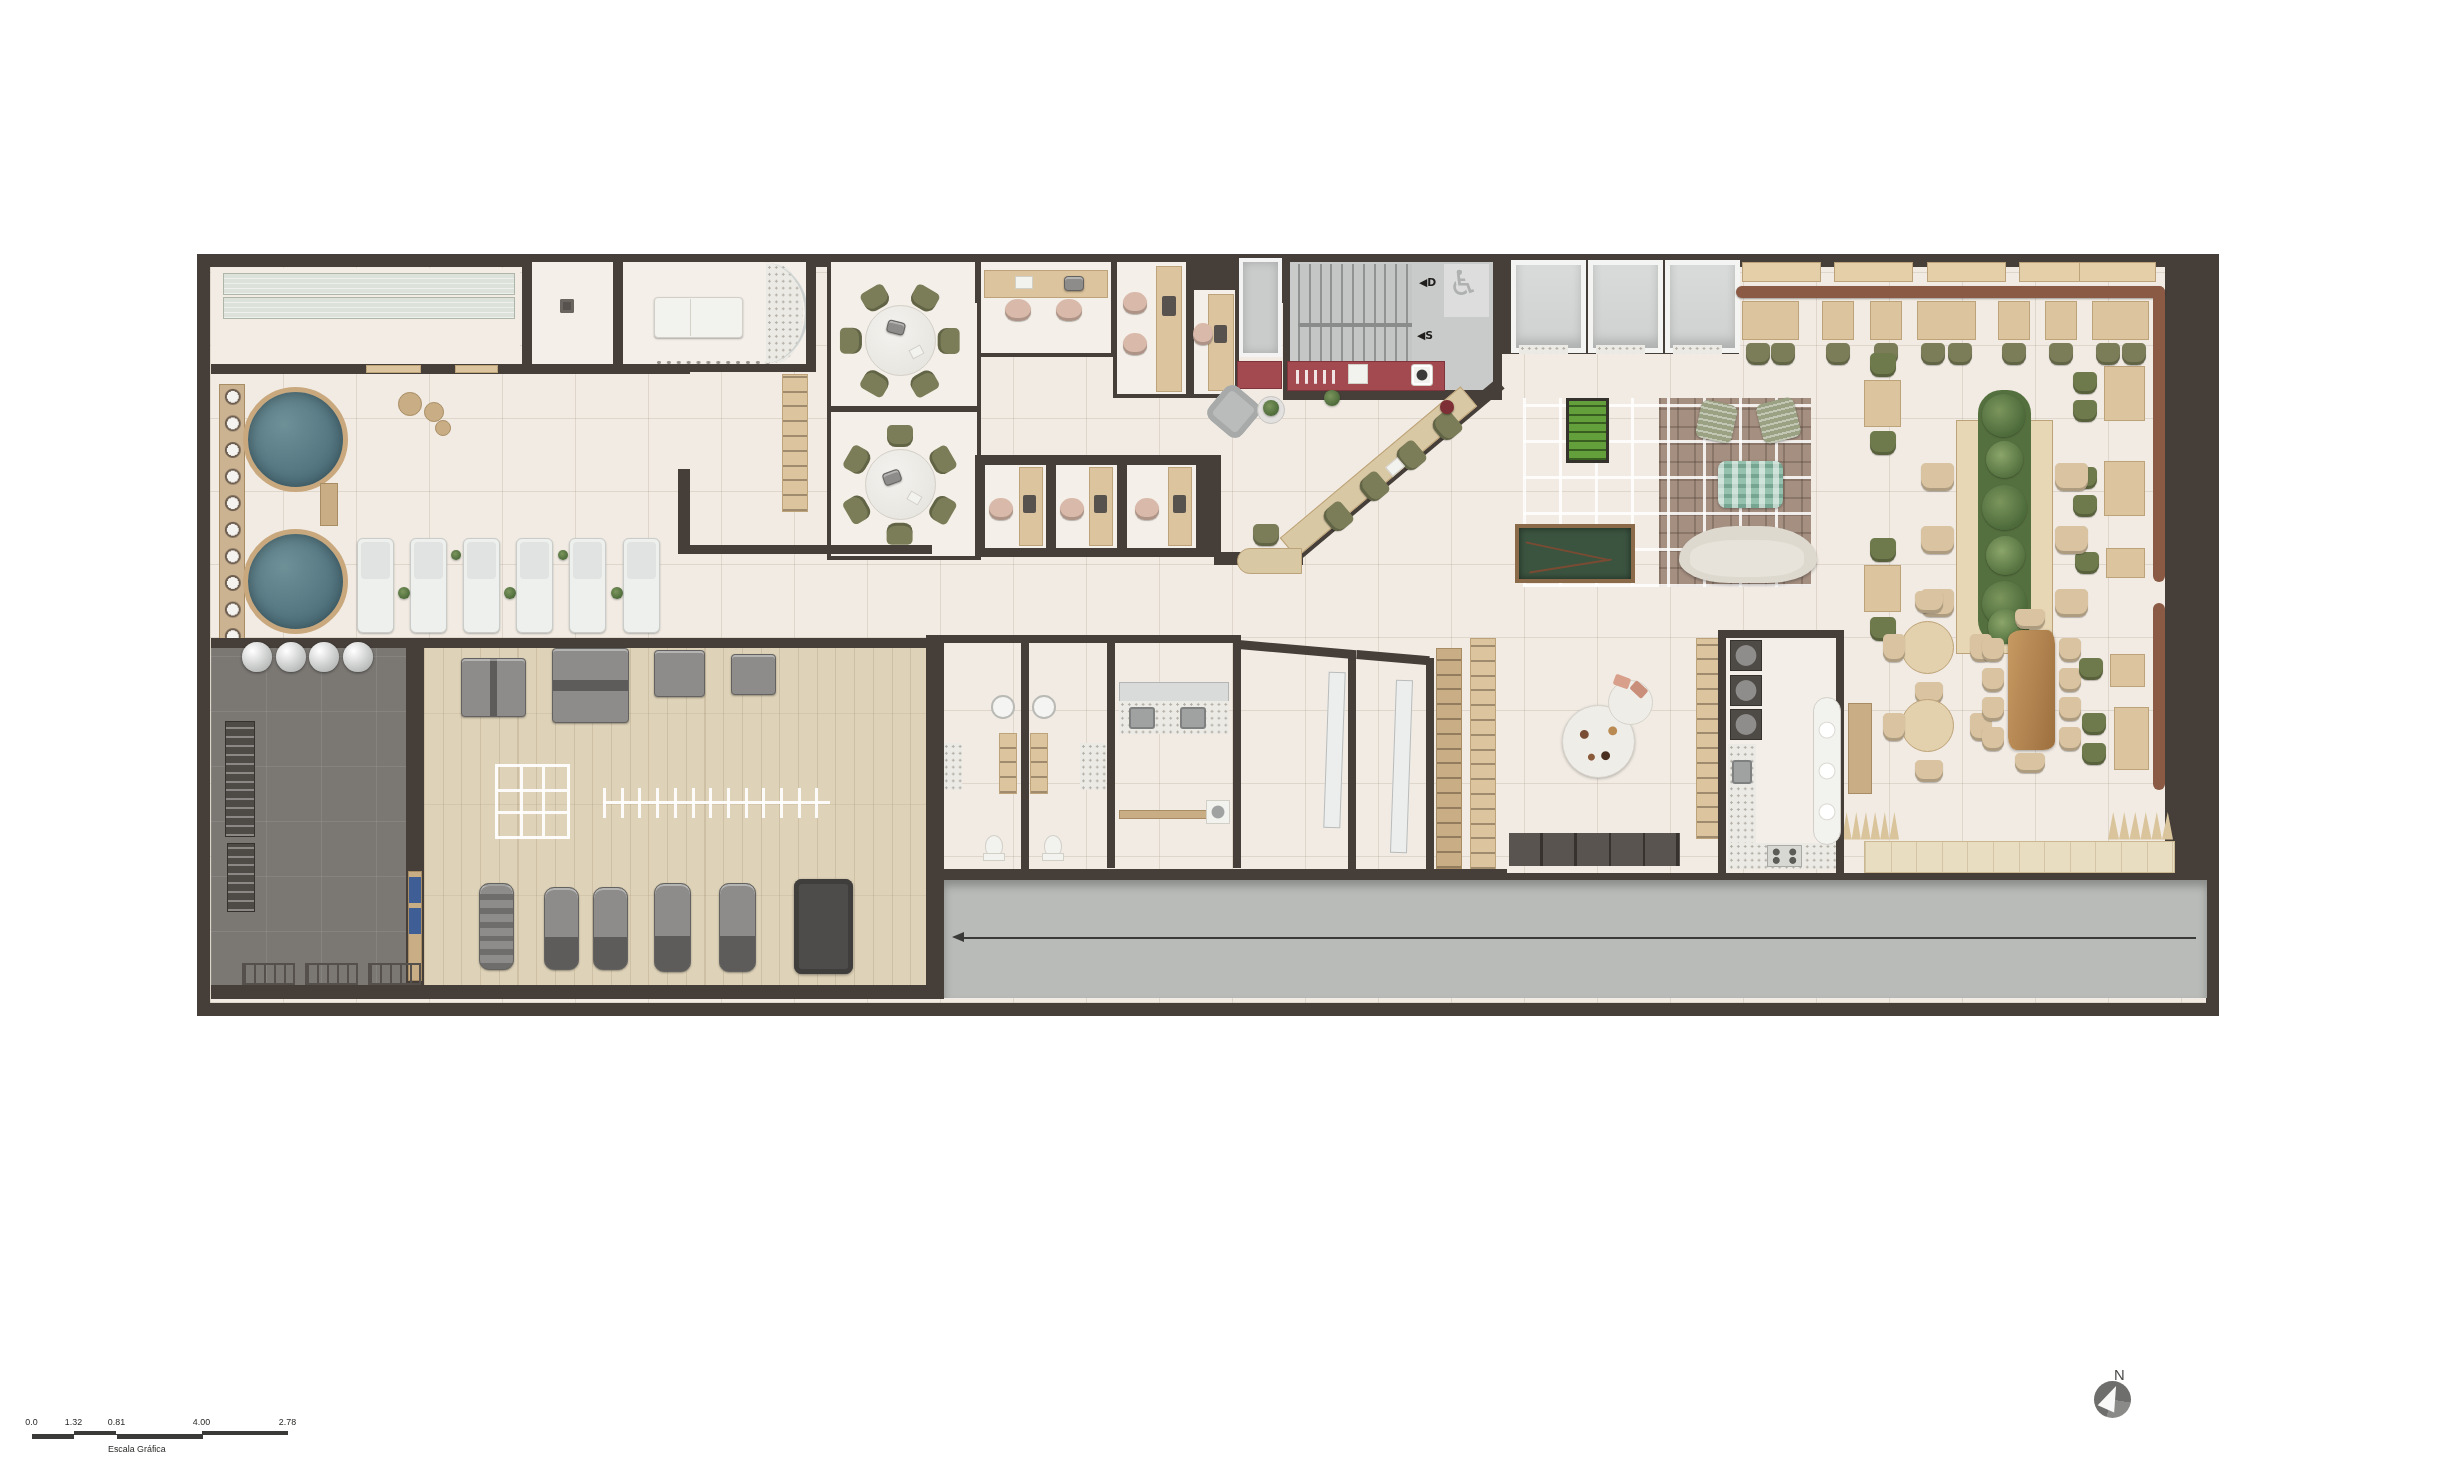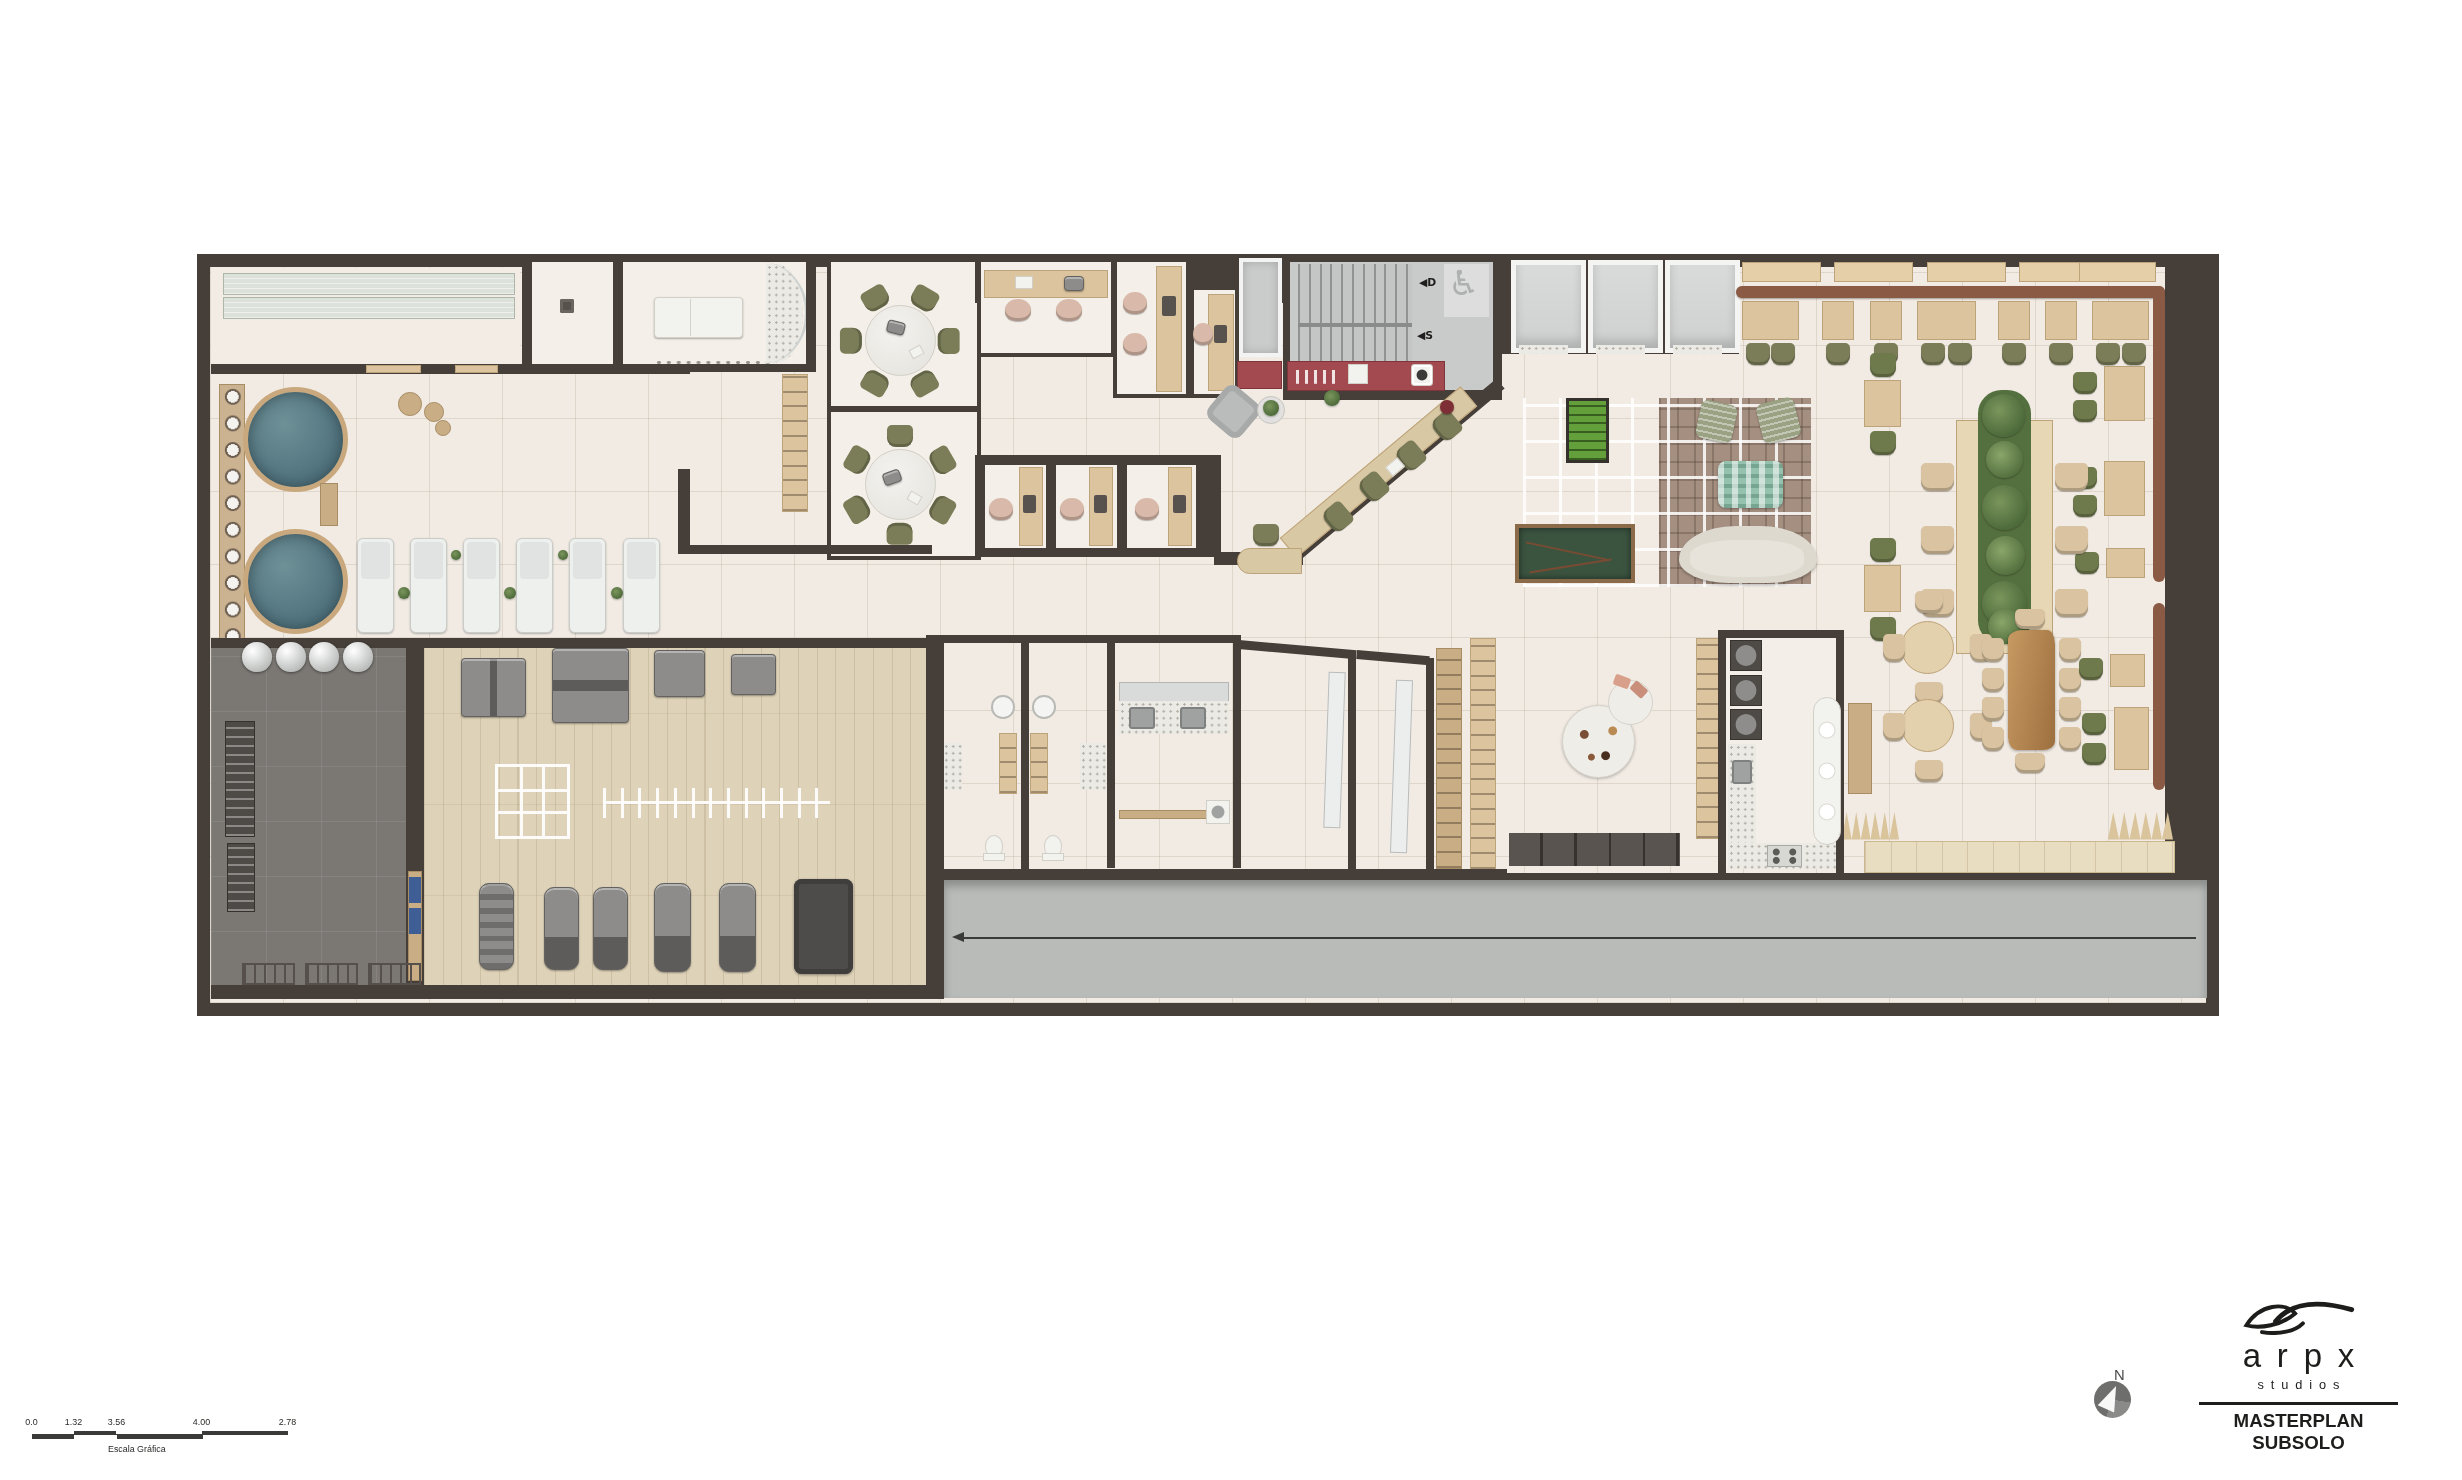--- a/index.html
+++ b/index.html
@@ -392,37 +392,26 @@
   <div class="wall" style="left:944px;top:873px;width:1263px;height:6.9px;"></div>
 
   <div class="a" style="left:31.5px;top:1422px;width:256px;height:29.6px;">
     <div class="a" style="left:0;top:11.8px;width:256px;height:1px;background:#3a3a38;"></div>
     <div class="seg" style="left:0;top:12.8px;width:42px;"></div>
     <div class="seg" style="left:42px;top:8.9px;width:42px;"></div>
     <div class="seg" style="left:85px;top:12.8px;width:86px;"></div>
     <div class="seg" style="left:170px;top:8.9px;width:86px;"></div>
     <span class="scale-lab" style="left:0;top:-4.9px;">0.0</span>
     <span class="scale-lab" style="left:42px;top:-4.9px;">1.32</span>
-    <span class="scale-lab" style="left:85px;top:-4.9px;">3.56</span>
+    <span class="scale-lab" style="left:85px;top:-4.9px;">0.81</span>
     <span class="scale-lab" style="left:170px;top:-4.9px;">4.00</span>
     <span class="scale-lab" style="left:256px;top:-4.9px;">2.78</span>
   </div>
   <div class="a" style="left:108px;top:1444px;font-size:8.9px;color:#2a2a28;">Escala Gráfica</div>
 
   <div class="a" style="left:2114px;top:1367px;font-size:14.8px;color:#4b4b49;">N</div>
   <div class="a" style="left:2094px;top:1381px;width:37px;height:37px;border-radius:50%;background:conic-gradient(#6e6e6c 0 100deg,#8a8a88 100deg 200deg,#6e6e6c 200deg 360deg);">
     <div class="a" style="left:7.9px;top:3.9px;width:0;height:0;border-left:9.9px solid transparent;border-right:9.9px solid transparent;border-bottom:25.6px solid #fff;transform:rotate(24deg);opacity:.95;"></div>
   </div>
 
-  <div class="a" style="left:2195px;top:1290px;width:207px;height:148px;">
-    <svg style="position:absolute;left:47px;top:5.9px;" width="116" height="39" viewBox="0 0 118 40">
-      <path d="M4 30 C18 8, 44 6, 54 18 C40 30, 18 34, 4 30 Z" fill="none" stroke="#1d1d1b" stroke-width="4" stroke-linecap="round"></path>
-      <path d="M34 26 C52 4, 84 6, 112 14" fill="none" stroke="#1d1d1b" stroke-width="5" stroke-linecap="round"></path>
-      <path d="M20 37 C38 40, 54 36, 62 28" fill="none" stroke="#1d1d1b" stroke-width="4" stroke-linecap="round"></path>
-    </svg>
-    <div class="brand" style="left:0;top:47px;width:207px;font-size:33px;letter-spacing:15.8px;text-indent:15.8px;">arpx</div>
-    <div class="brand" style="left:0;top:87px;width:207px;font-size:12.8px;letter-spacing:6.9px;text-indent:6.9px;">studios</div>
-    <div class="a" style="left:3.9px;top:112px;width:199px;height:3px;background:#1d1d1b;"></div>
-    <div class="brand" style="left:0;top:120px;width:207px;font-size:18.7px;font-weight:bold;">MASTERPLAN SUBSOLO</div>
-  </div>
 
 </div>
 
 
 </body></html>

